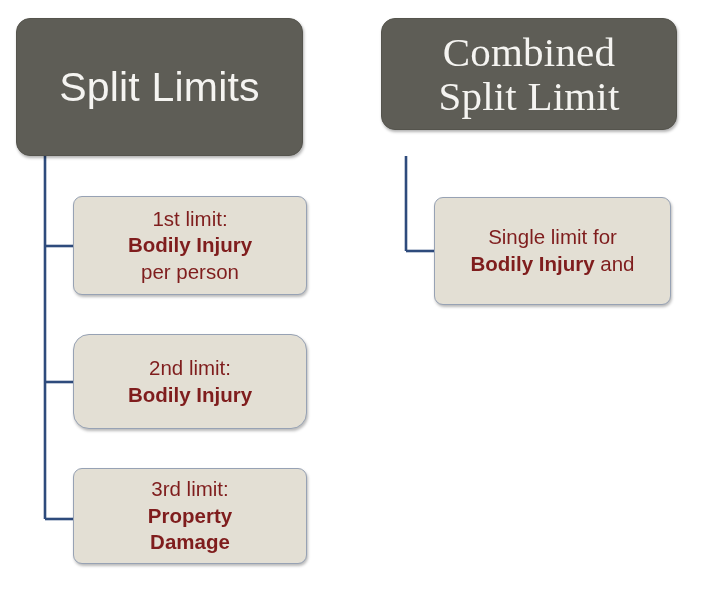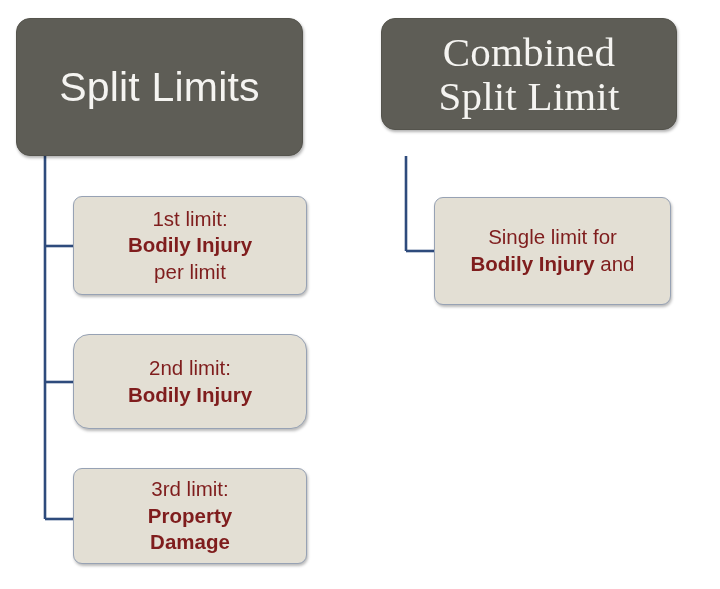--- a/index.html
+++ b/index.html
@@ -112,21 +112,21 @@
   </svg>
 
   <div class="node root" id="node-split-limits">
     <span class="node-text">Split Limits</span>
   </div>
 
   <div class="node leaf" id="node-limit-1">
     <span class="node-text">
       <span>1st limit:</span><br>
       <b>Bodily Injury</b><br>
-      <span>per limit</span>
+      <span>per person</span>
     </span>
   </div>
 
   <div class="node leaf" id="node-limit-2">
     <span class="node-text">
       <span>2nd limit:</span><br>
       <b>Bodily Injury</b><br>
     </span>
   </div>
 

